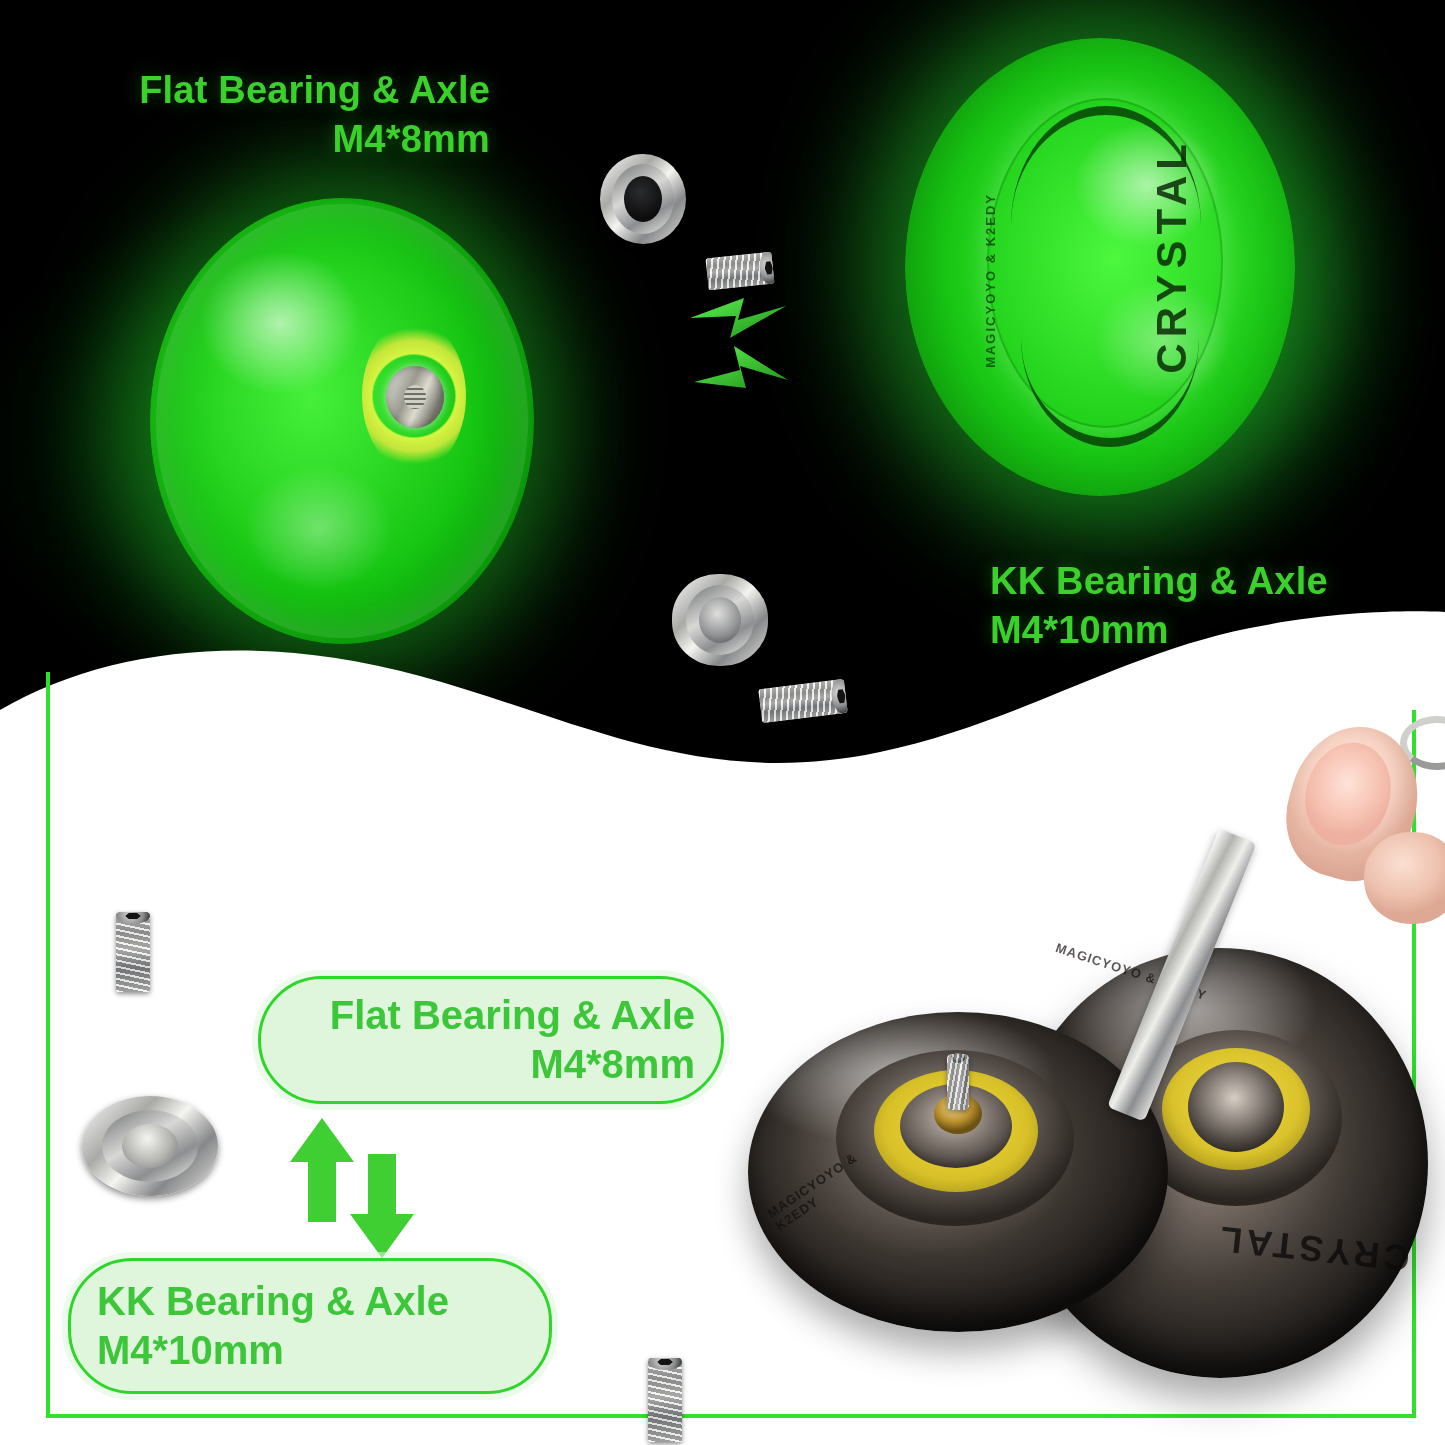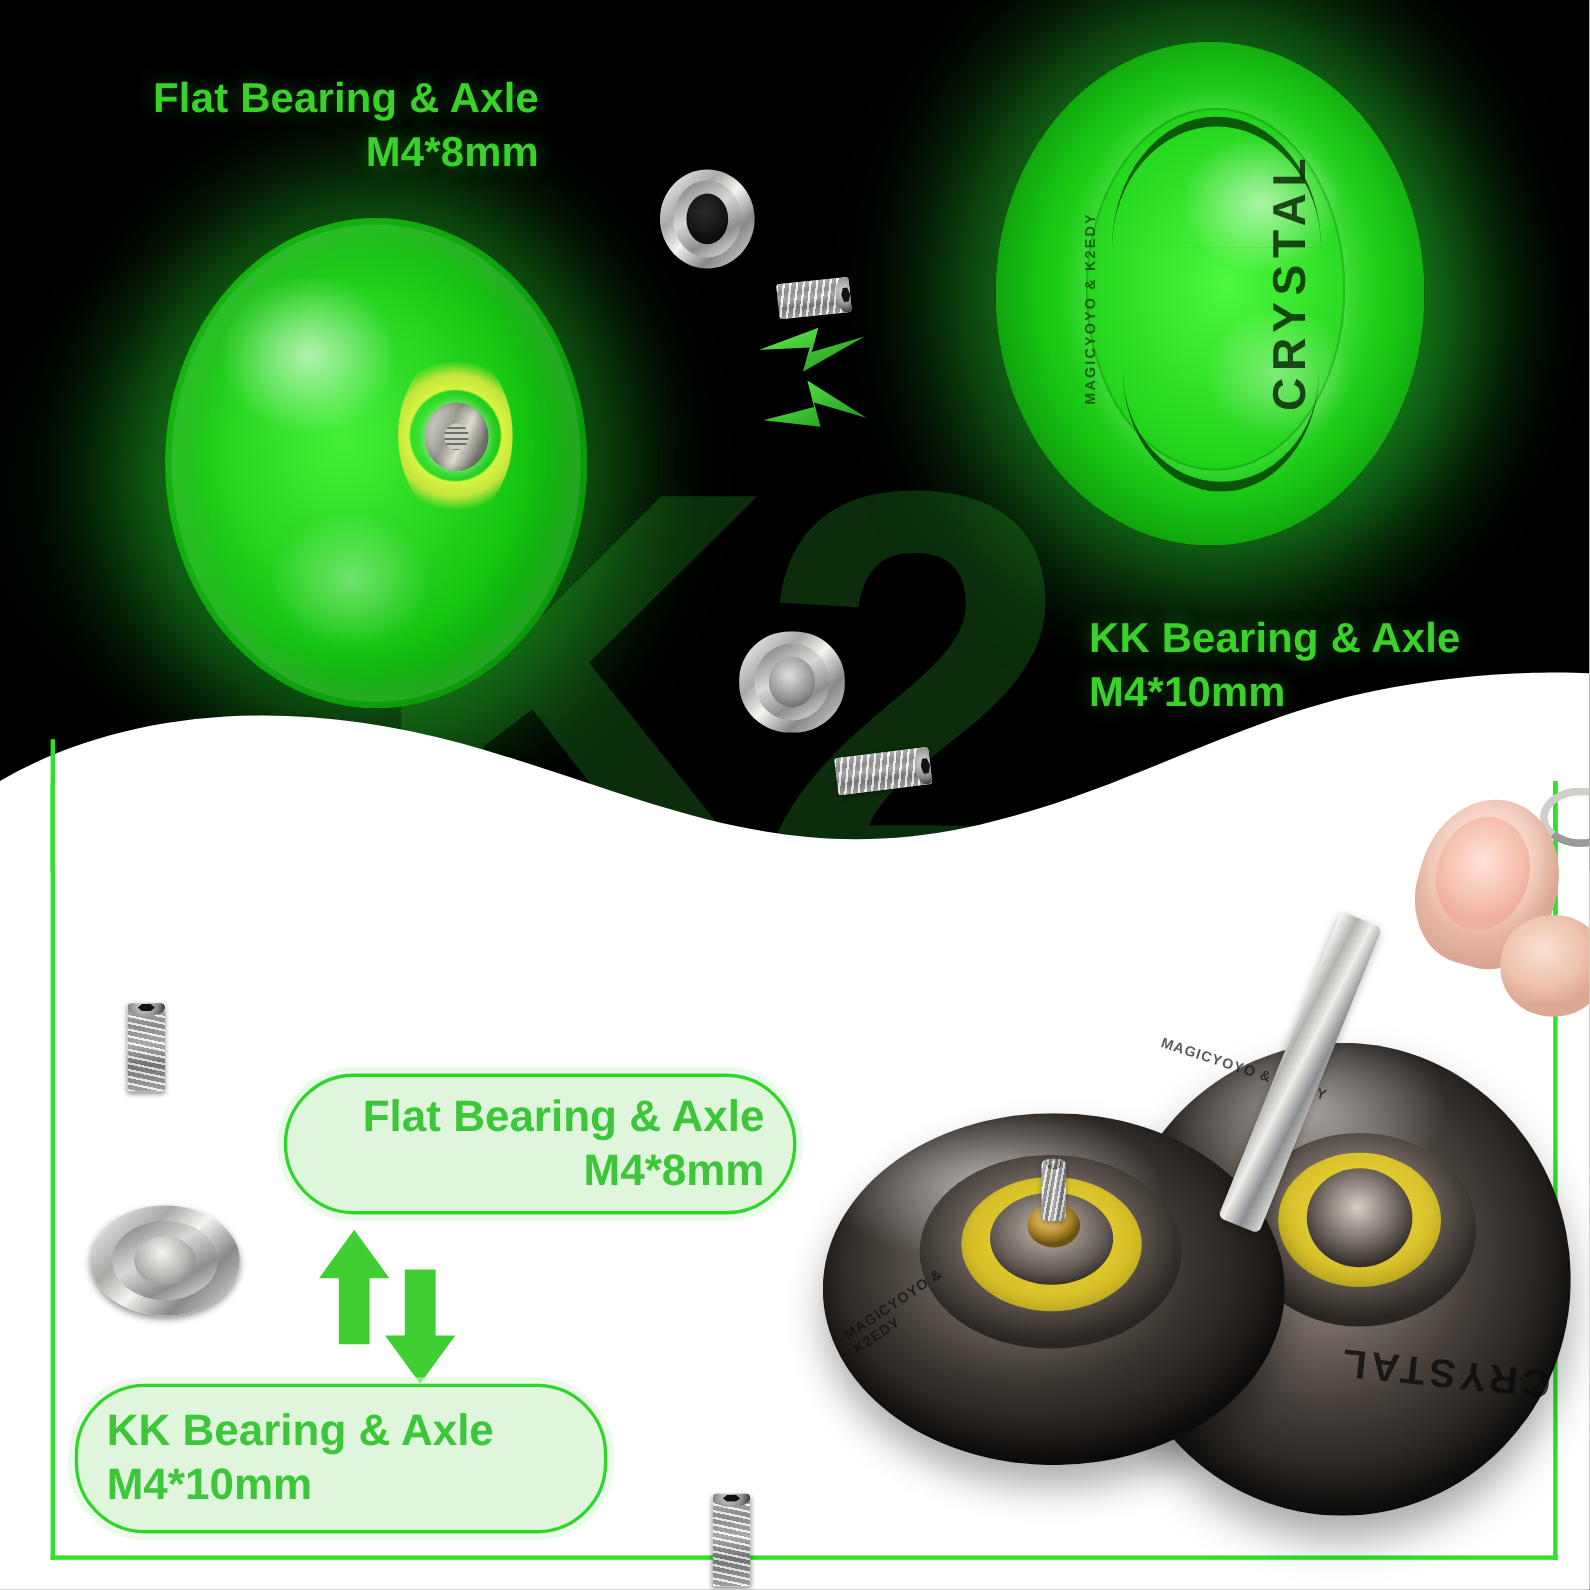--- a/index.html
+++ b/index.html
@@ -208,21 +208,20 @@
   .arrow-svg{position:absolute;}
 </style>
 </head>
 <body>
 
 <div id="stage">
 
   <div class="dark-panel">
     <div class="dark-glow-a"></div>
     <div class="dark-glow-b"></div>
-    <div class="k2-mark">K2</div>
 
     <div class="neon-wheel" id="wheel-left">
       <div class="rim"></div>
       <div class="hub-ring"></div>
       <div class="axle"></div>
     </div>
 
     <div class="neon-wheel" id="wheel-right">
       <div class="inner-dish"></div>
       <div class="arc-top"></div>

